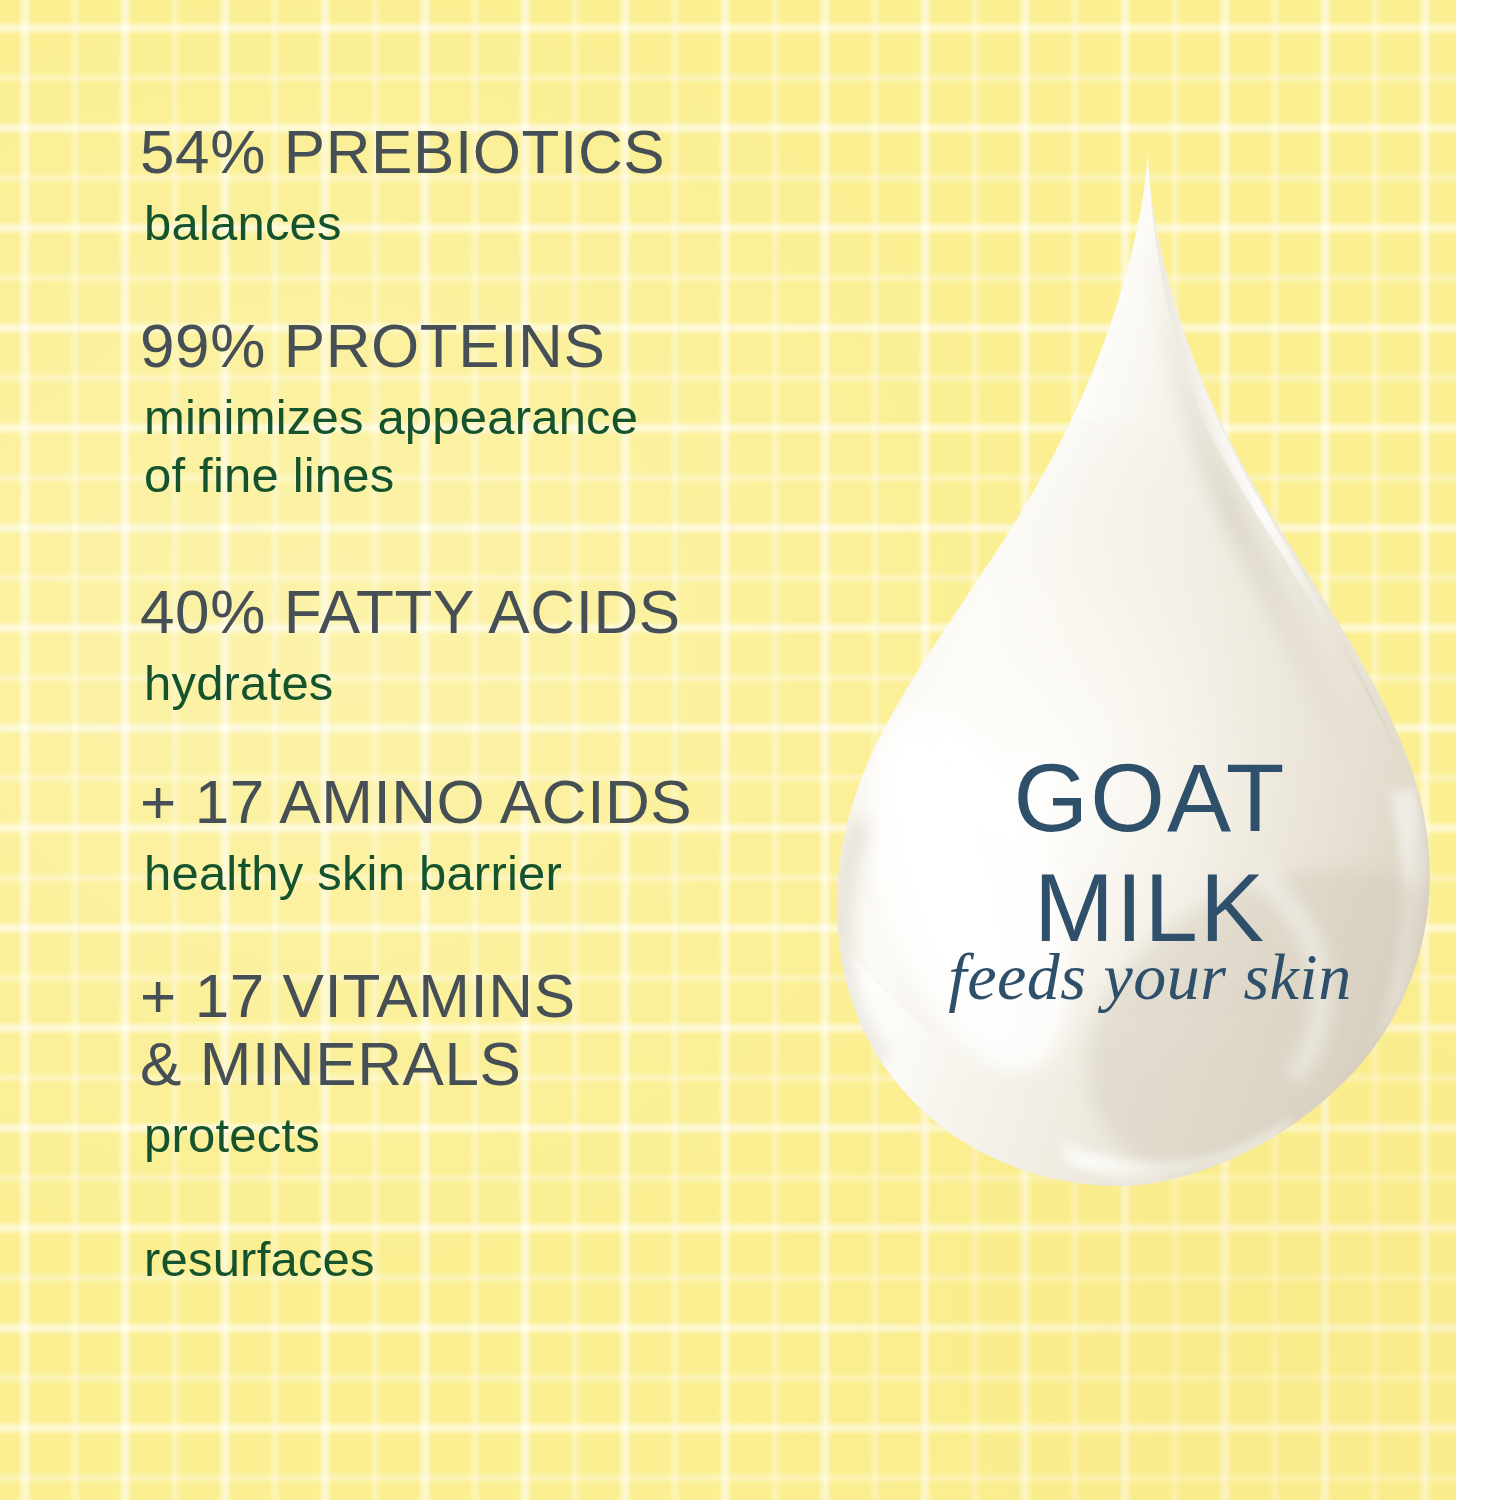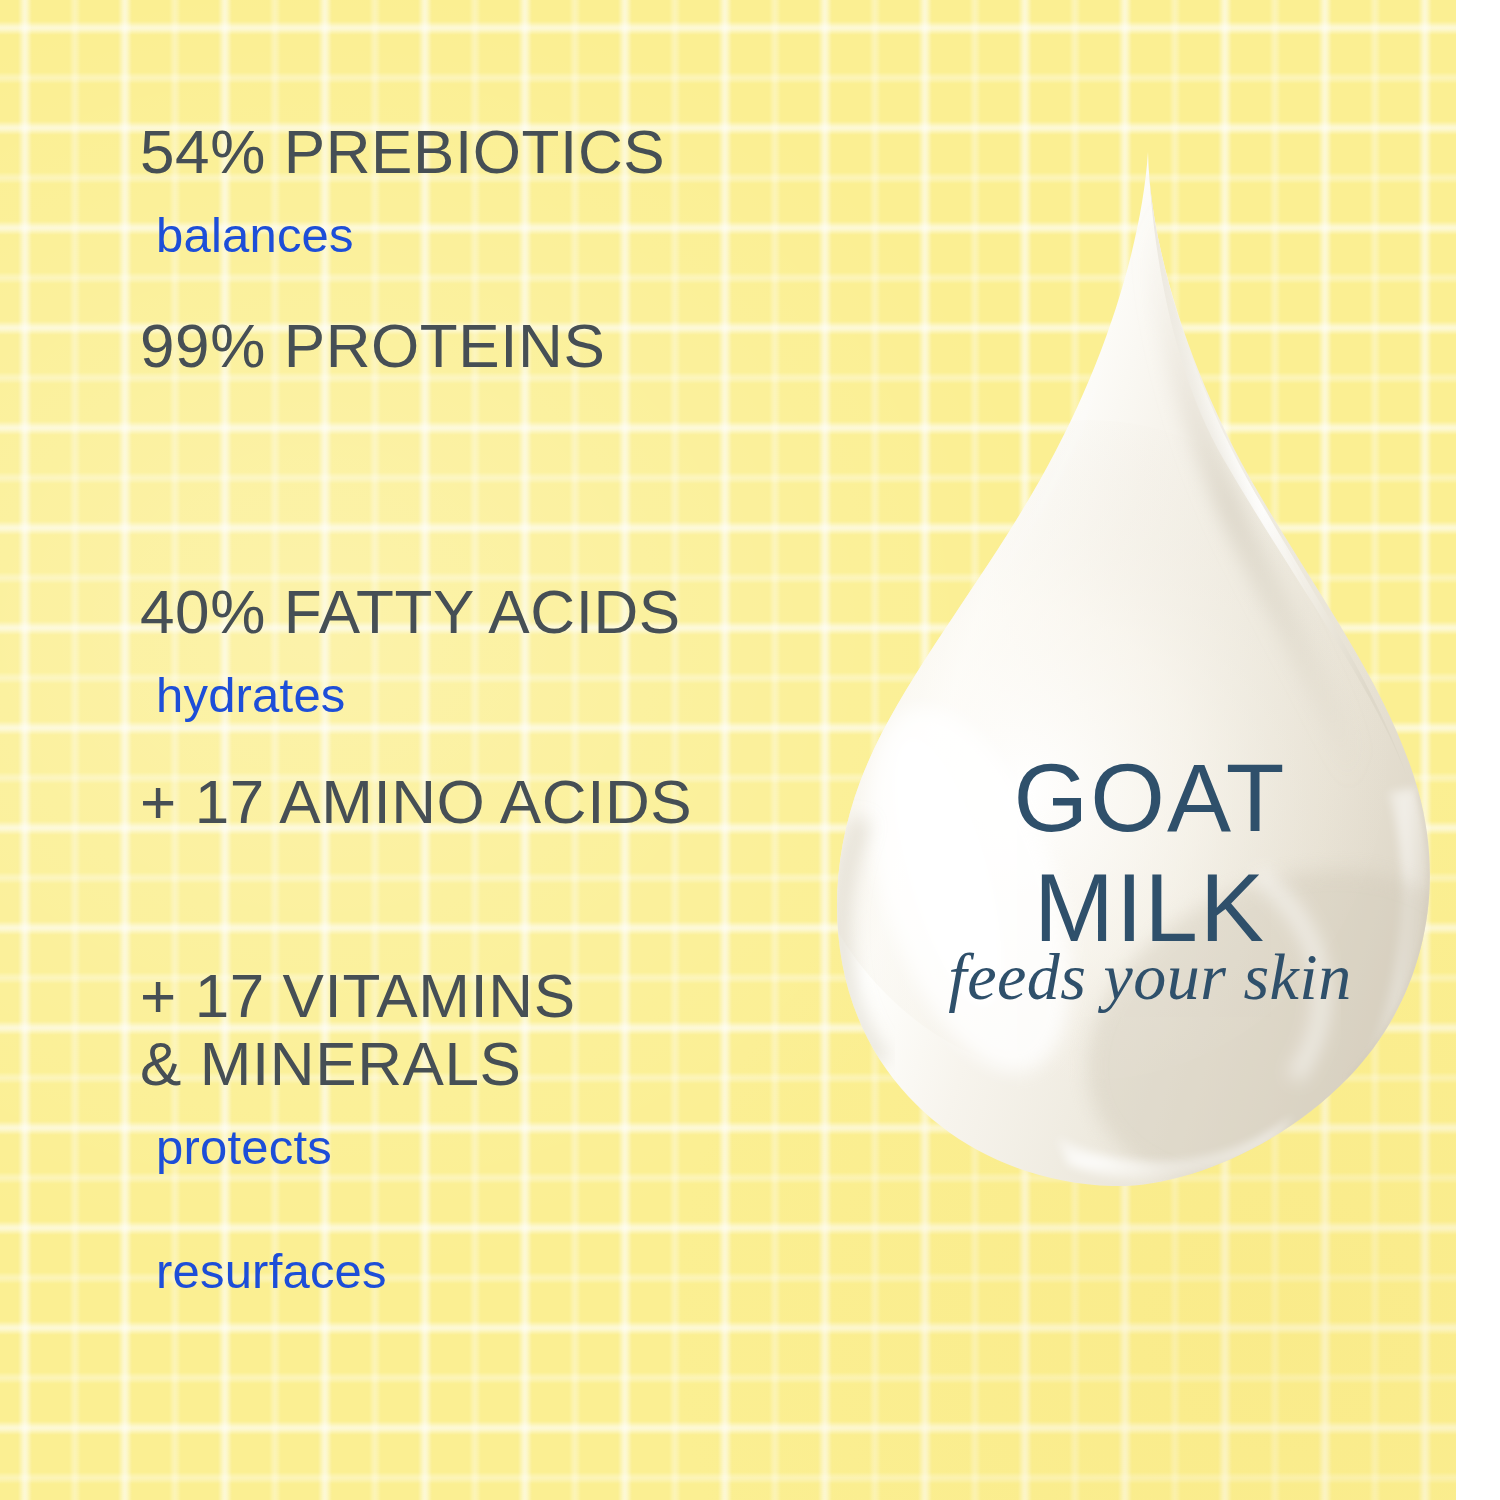--- a/index.html
+++ b/index.html
@@ -93,27 +93,27 @@
   .ing-title {
     color: #464f55;
     font-size: 62px;
     line-height: 68px;
     font-weight: 400;
     letter-spacing: 0.6px;
     white-space: pre-line;
     margin: 0;
   }
   .ing-sub {
-    color: #1d4ed8;
+    color: #14532d;
     font-size: 49px;
     line-height: 58px;
     font-weight: 400;
     letter-spacing: 0.2px;
     white-space: pre-line;
-    margin: 16px;
+    margin: 4px;
     padding-top: 4px;
   }
 
   
   .droplet-wrap {
     position: absolute;
     left: 820px;
     top: 130px;
     width: 660px;
     height: 1110px;
@@ -173,29 +173,32 @@
 
   <div class="ingredients">
 
     <div class="ing-block" style="top:118px">
       <div class="ing-title">54% PREBIOTICS</div>
       <div class="ing-sub">balances</div>
     </div>
 
     <div class="ing-block" style="top:312px">
       <div class="ing-title">99% PROTEINS</div>
+      <div class="ing-sub">minimizes appearance
+of fine lines</div>
     </div>
 
     <div class="ing-block" style="top:578px">
       <div class="ing-title">40% FATTY ACIDS</div>
       <div class="ing-sub">hydrates</div>
     </div>
 
     <div class="ing-block" style="top:768px">
       <div class="ing-title">+ 17 AMINO ACIDS</div>
+      <div class="ing-sub">healthy skin barrier</div>
     </div>
 
     <div class="ing-block" style="top:962px">
       <div class="ing-title">+ 17 VITAMINS
 &amp; MINERALS</div>
       <div class="ing-sub">protects</div>
     </div>
 
     <div class="ing-block" style="top:1222px">
       <div class="ing-sub">resurfaces</div>

